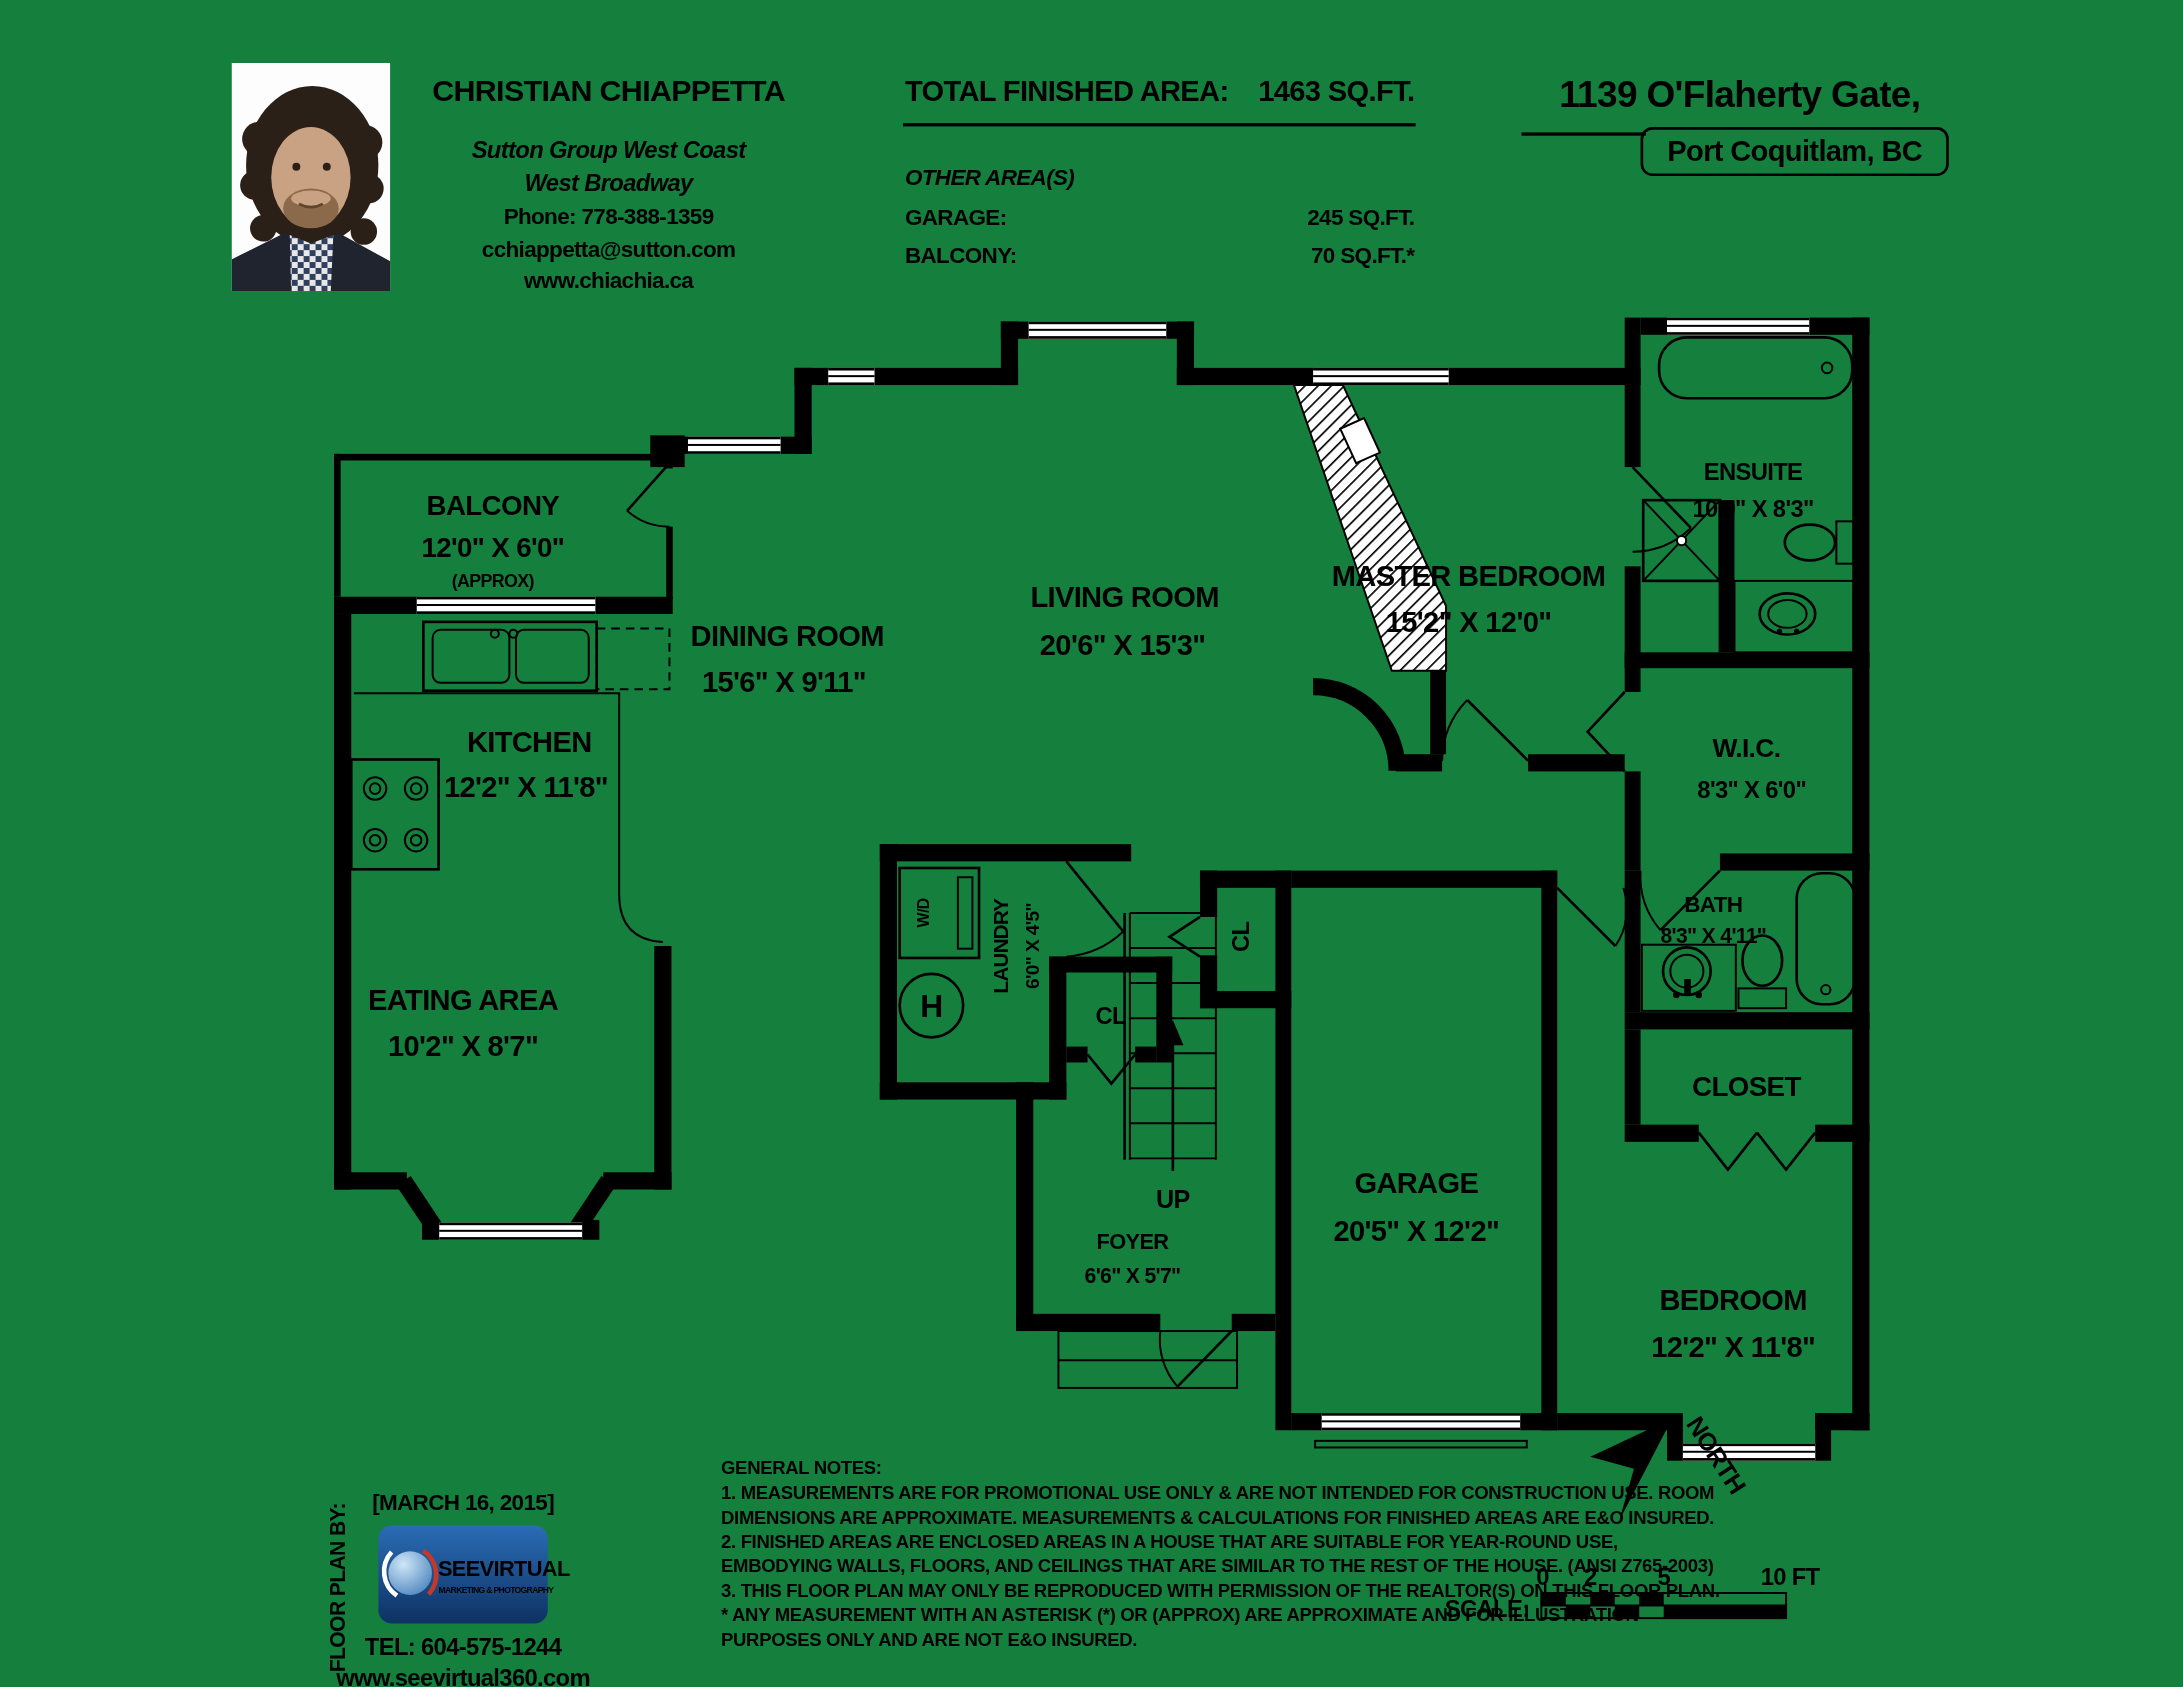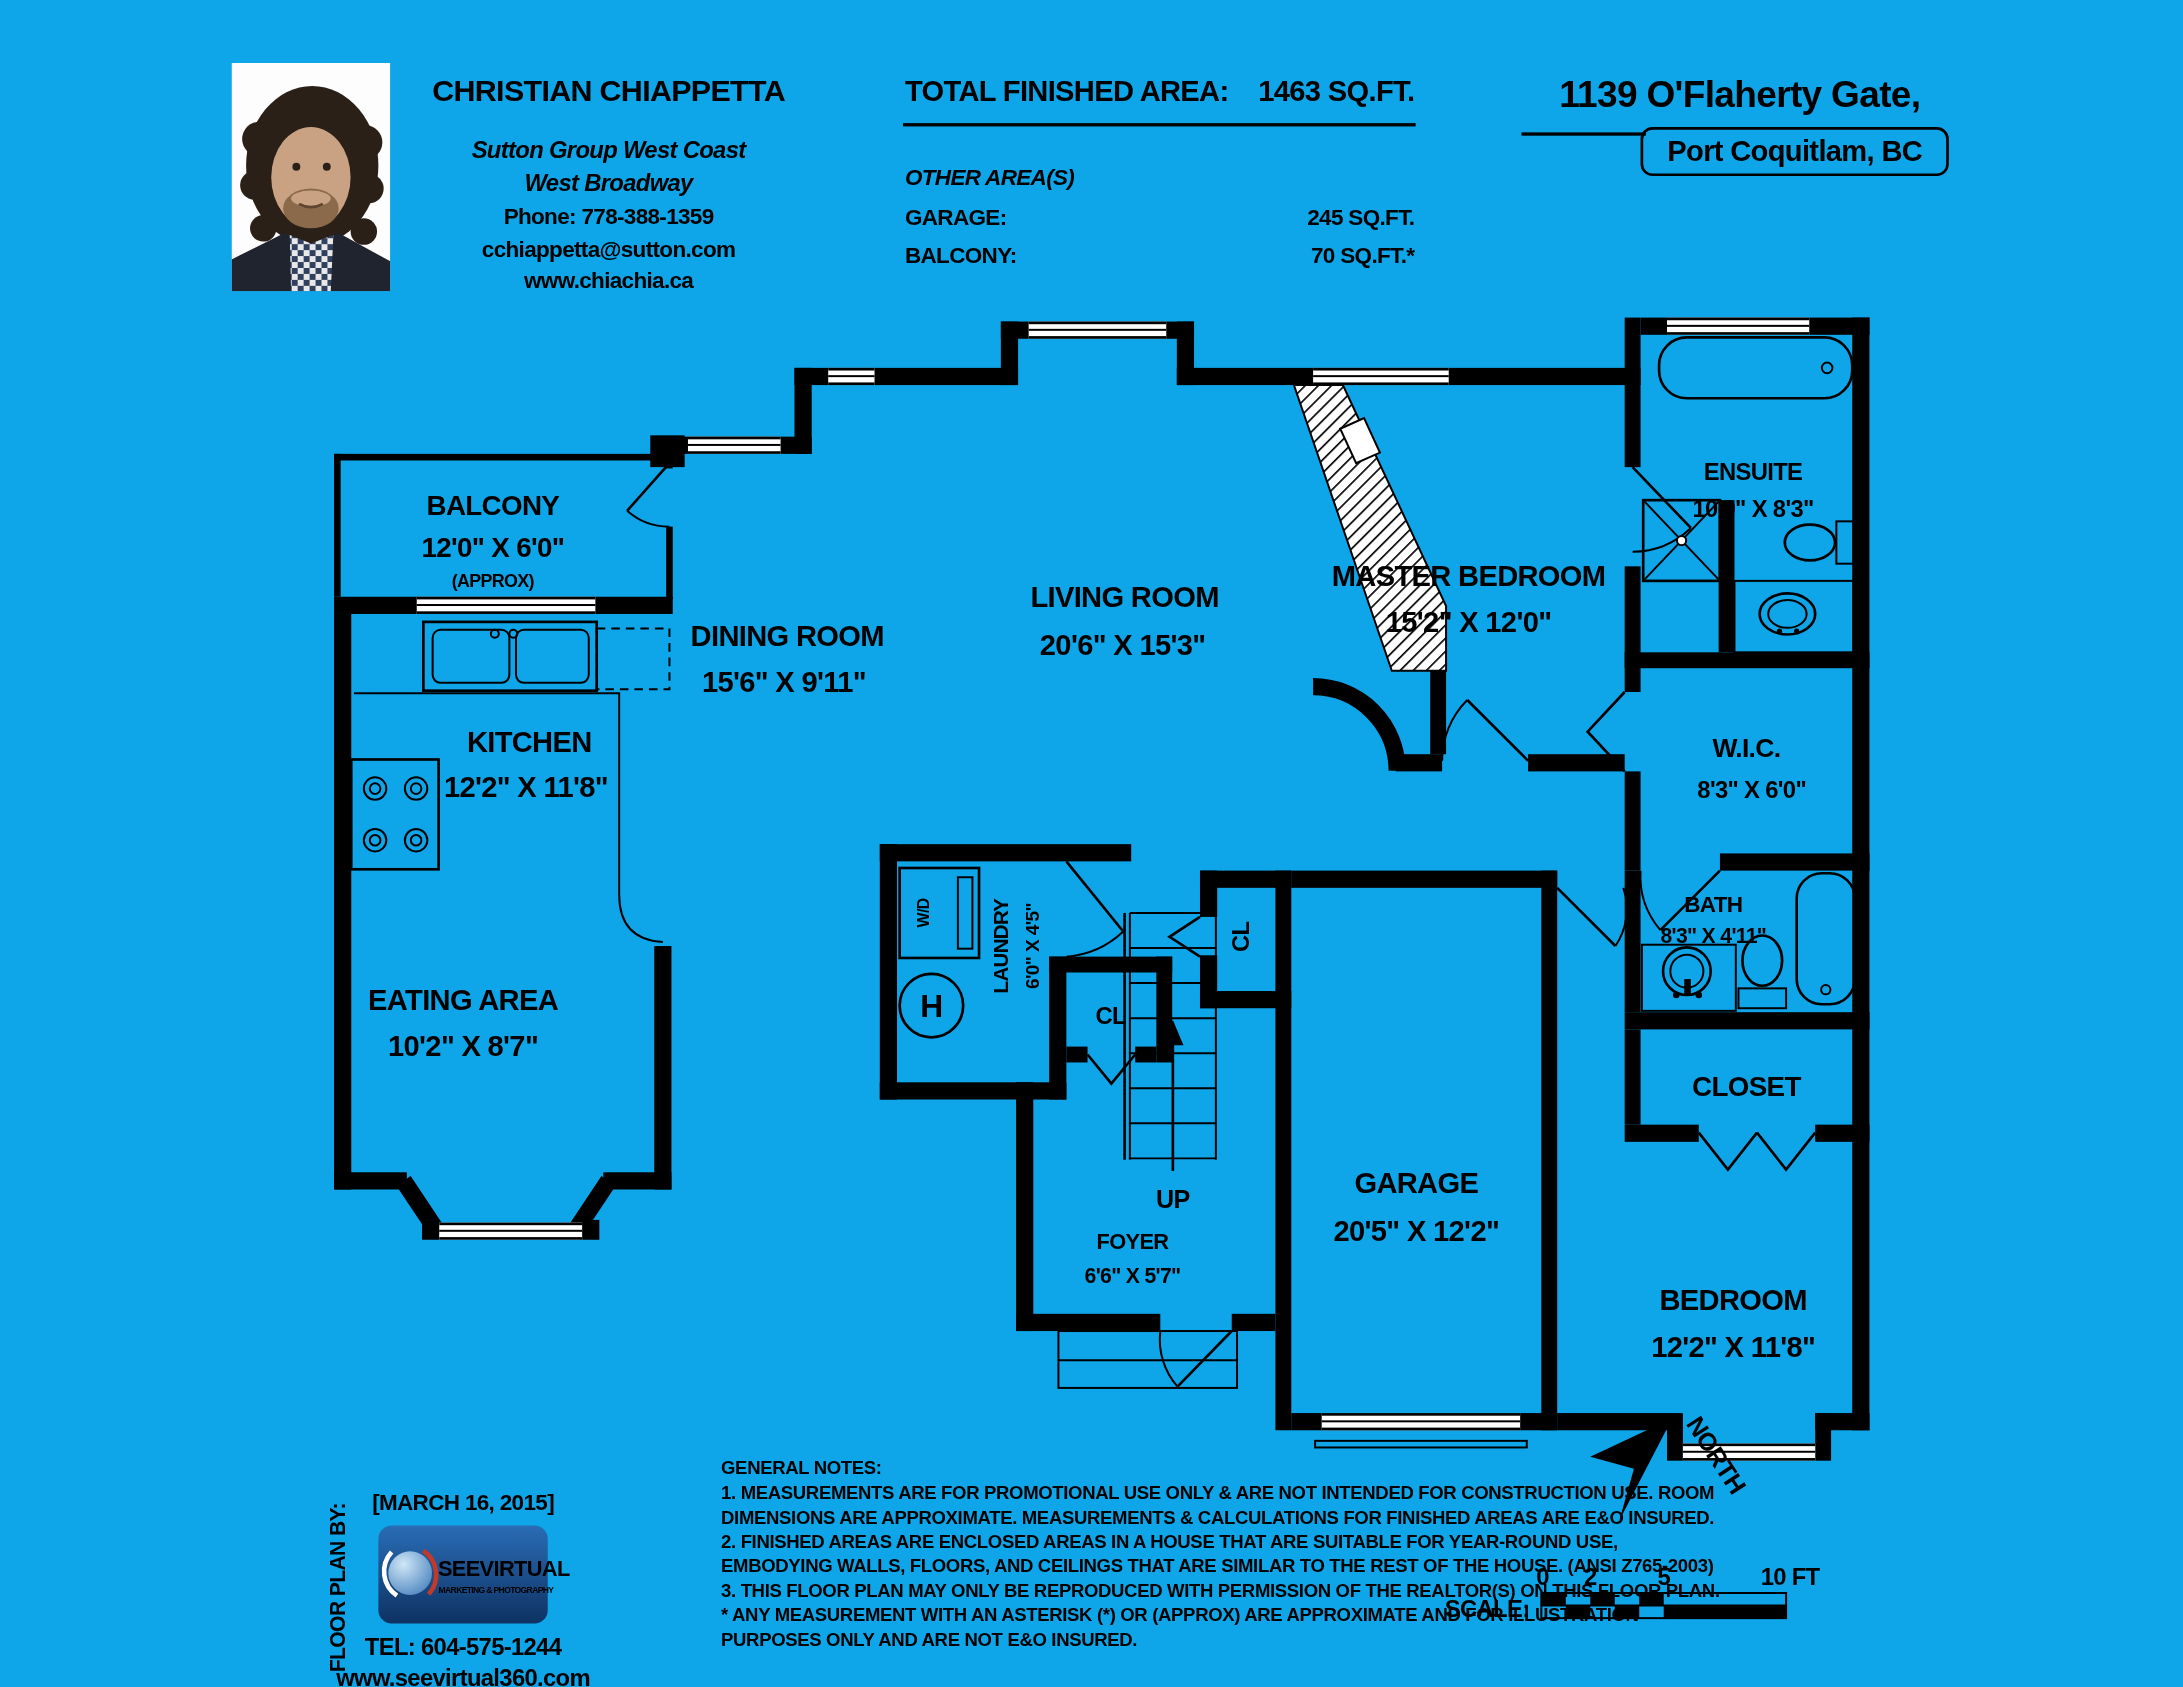--- a/index.html
+++ b/index.html
@@ -1,16 +1,16 @@
 <!DOCTYPE html>
 <html style="font-size:10.6px"><head>
 <meta charset="utf-8">
 <style>
   html,body{margin:0;padding:0;background:#fff;}
-  #sheet{width:2183px;height:1687px;position:relative;background:#0ea5e9;}
+  #sheet{width:2183px;height:1687px;position:relative;background:#15803d;}
   svg text{font-family:"Liberation Sans",sans-serif;font-weight:700;fill:#000;text-anchor:middle;letter-spacing:-1px;}
   svg text.st{text-anchor:start}
   svg text.en{text-anchor:end}
   svg text.it{font-style:italic}
   svg text.nt{letter-spacing:-0.5px}
   .w{fill:#000}
   .tl{fill:none;stroke:#000;stroke-width:4}
   .tl3{fill:none;stroke:#000;stroke-width:3}
   .thk{fill:none;stroke:#000;stroke-width:26}
   .dash{fill:none;stroke:#000;stroke-width:3;stroke-dasharray:13 9}

